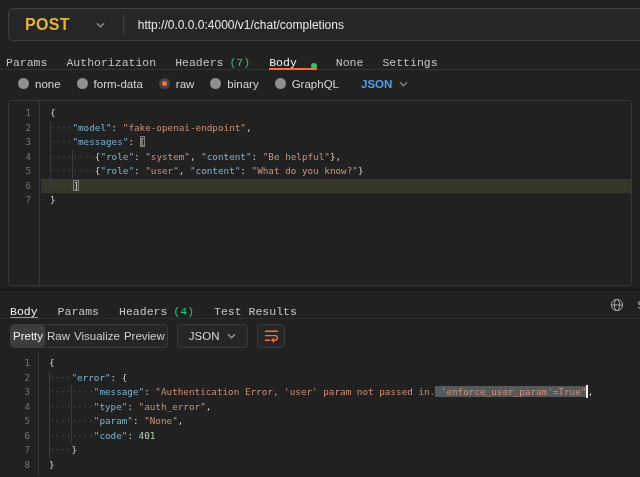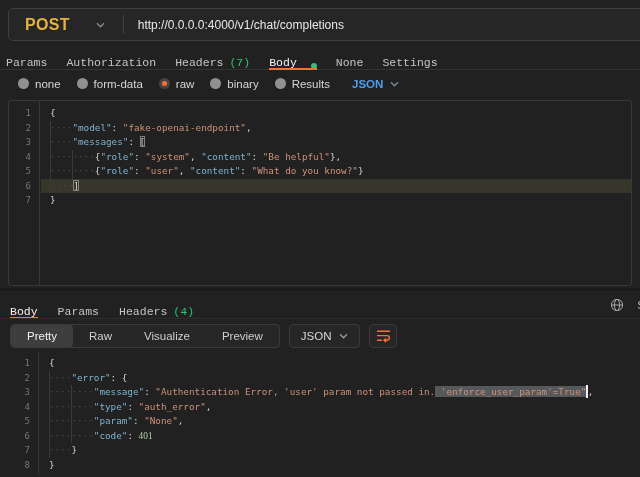--- a/index.html
+++ b/index.html
@@ -51,42 +51,42 @@
     overflow:hidden;
   }
   .editor.resp { margin:0 0 0 8px; padding-top:4px; height:123px; overflow:hidden; }
   .gutter-sep { position:absolute; left:30px; top:0; bottom:0; width:1px; background:#383838; }
   .line { display:flex; height:14.5px; white-space:pre; }
   .line .num { width:22px; flex:none; text-align:right; color:#757575; font-size:9px; }
   .line .code { flex:1; margin-left:10px; padding-left:9px; }
   .line.hl .code { background:#37362a; }
   .tk-k { color:#7cb3cf; }
   .tk-s { color:#ce9178; }
-  .tk-n { color:#b5cea8;font-family:Liberation Serif, serif; }
+  .tk-n { color:#b5cea8; }
   .tk-p { color:#d6d6d6; }
   .tk-w { color:#4f4f4f; }
   .box { outline:1px solid #84847a; outline-offset:-1px; }
   .sel { background:#56595b; }
   .cursor { display:inline-block; width:1.5px; height:12.5px; background:#f0f0f0; vertical-align:-2.5px; }
   .cursor.dim { width:1px; background:#8d8d82; }
   .guide { position:absolute; width:1px; background:#3a3a3a; }
   
   .divider { height:3px; background:#1a1a1a; margin-top:2px; }
   .resp-tabs {
     position:relative; height:28px; padding:0 10px;
     display:flex; align-items:center; gap:20px;
     border-bottom:1px solid #2d2d2d; overflow:hidden;
   }
   .globe-btn { position:absolute; right:16px; top:7px; cursor:pointer; display:flex; }
   .clip-status { position:absolute; right:-8px; top:8px; color:#b5b5b5; }
   .resp-toolbar { height:33px; display:flex; align-items:center; gap:9px; padding:0 10px; }
   .segmented {
     display:flex; background:#262626; border:1px solid #3a3a3a; border-radius:4px; overflow:hidden;
   }
-  .seg { padding:5px 16px; color:#cfcfcf; cursor:pointer; }
+  .seg { padding:5px 2px; color:#cfcfcf; cursor:pointer; }
   .seg.active { background:#3e3e3e; color:#f2f2f2; border-radius:4px; }
   .dd-box {
     display:flex; align-items:center; gap:8px; background:#262626;
     border:1px solid #3a3a3a; border-radius:4px; padding:5px 11px; cursor:pointer;
   }
   .dd-box .fmt { color:#d8d8d8; }
   .dd-box svg { color:#9a9a9a; }
   .wrap-btn {
     width:28px; height:24px; background:#262626; border:1px solid #3a3a3a; border-radius:4px;
     display:flex; align-items:center; justify-content:center; cursor:pointer;
@@ -144,21 +144,21 @@
           <span class="rdo-dot"></span>
         </span>
         <span class="rlbl">raw</span>
       </label>
       <label class="radio-item">
         <span class="rdo"></span>
         <span class="rlbl">binary</span>
       </label>
       <label class="radio-item">
         <span class="rdo"></span>
-        <span class="rlbl">Results</span>
+        <span class="rlbl">GraphQL</span>
       </label>
     </div>
   <div class="json-dd">
     <span class="fmt">JSON</span>
     <svg width="9" height="6" viewBox="0 0 9 6" fill="none" stroke="currentColor" stroke-width="1.3">
         <path d="M1 1.2 4.5 4.8 8 1.2"></path>
       </svg>
   </div>
 </div>
 
@@ -182,20 +182,23 @@
 <div class="resp-tabs">
   <div class="tab active">
       <span class="lbl">Body</span>
     </div>
     <div class="tab">
       <span class="lbl">Params</span>
     </div>
     <div class="tab">
       <span class="lbl">Headers</span>
       <span class="count">(4)</span>
+    </div>
+    <div class="tab">
+      <span class="lbl">Test Results</span>
     </div>
     <div class="globe-btn">
     <svg width="14" height="14" viewBox="0 0 14 14" fill="none" stroke="#a8a8a8" stroke-width="1">
         <circle cx="7" cy="7" r="5.6"></circle>
         <ellipse cx="7" cy="7" rx="2.6" ry="5.6"></ellipse>
         <path d="M1.4 7h11.2"></path>
       </svg>
   </div>
   <span class="clip-status">St</span>
 </div>

